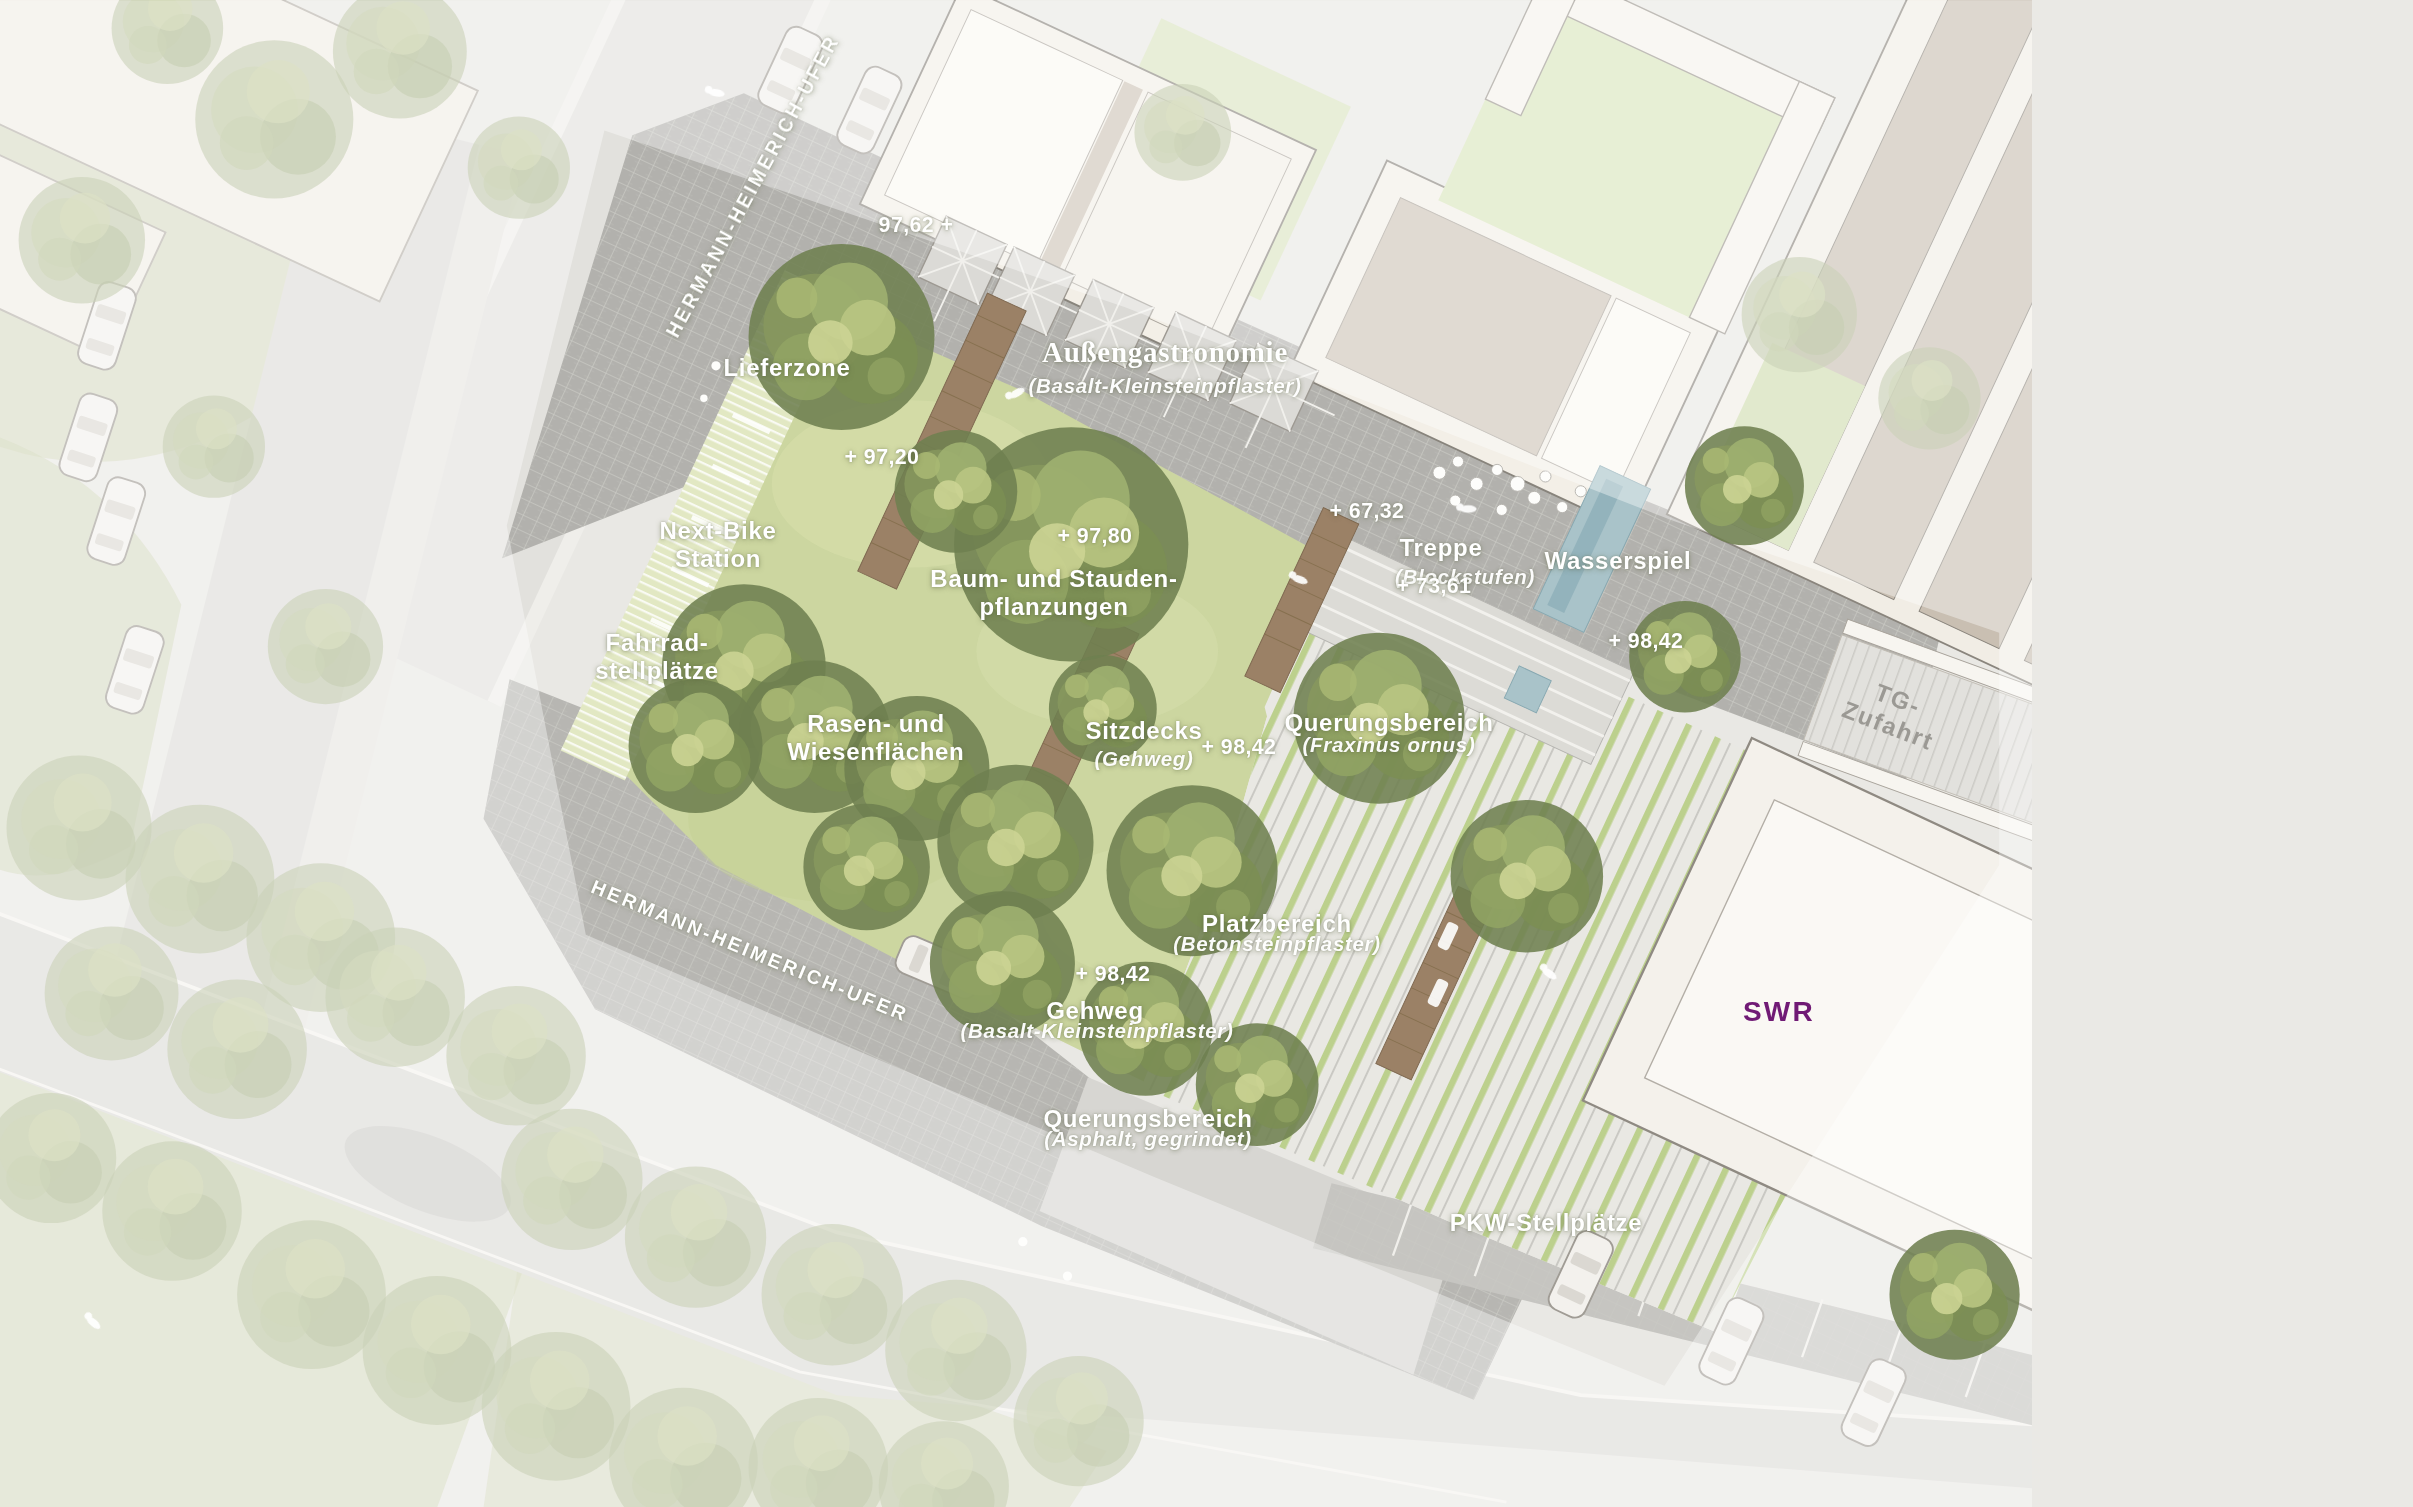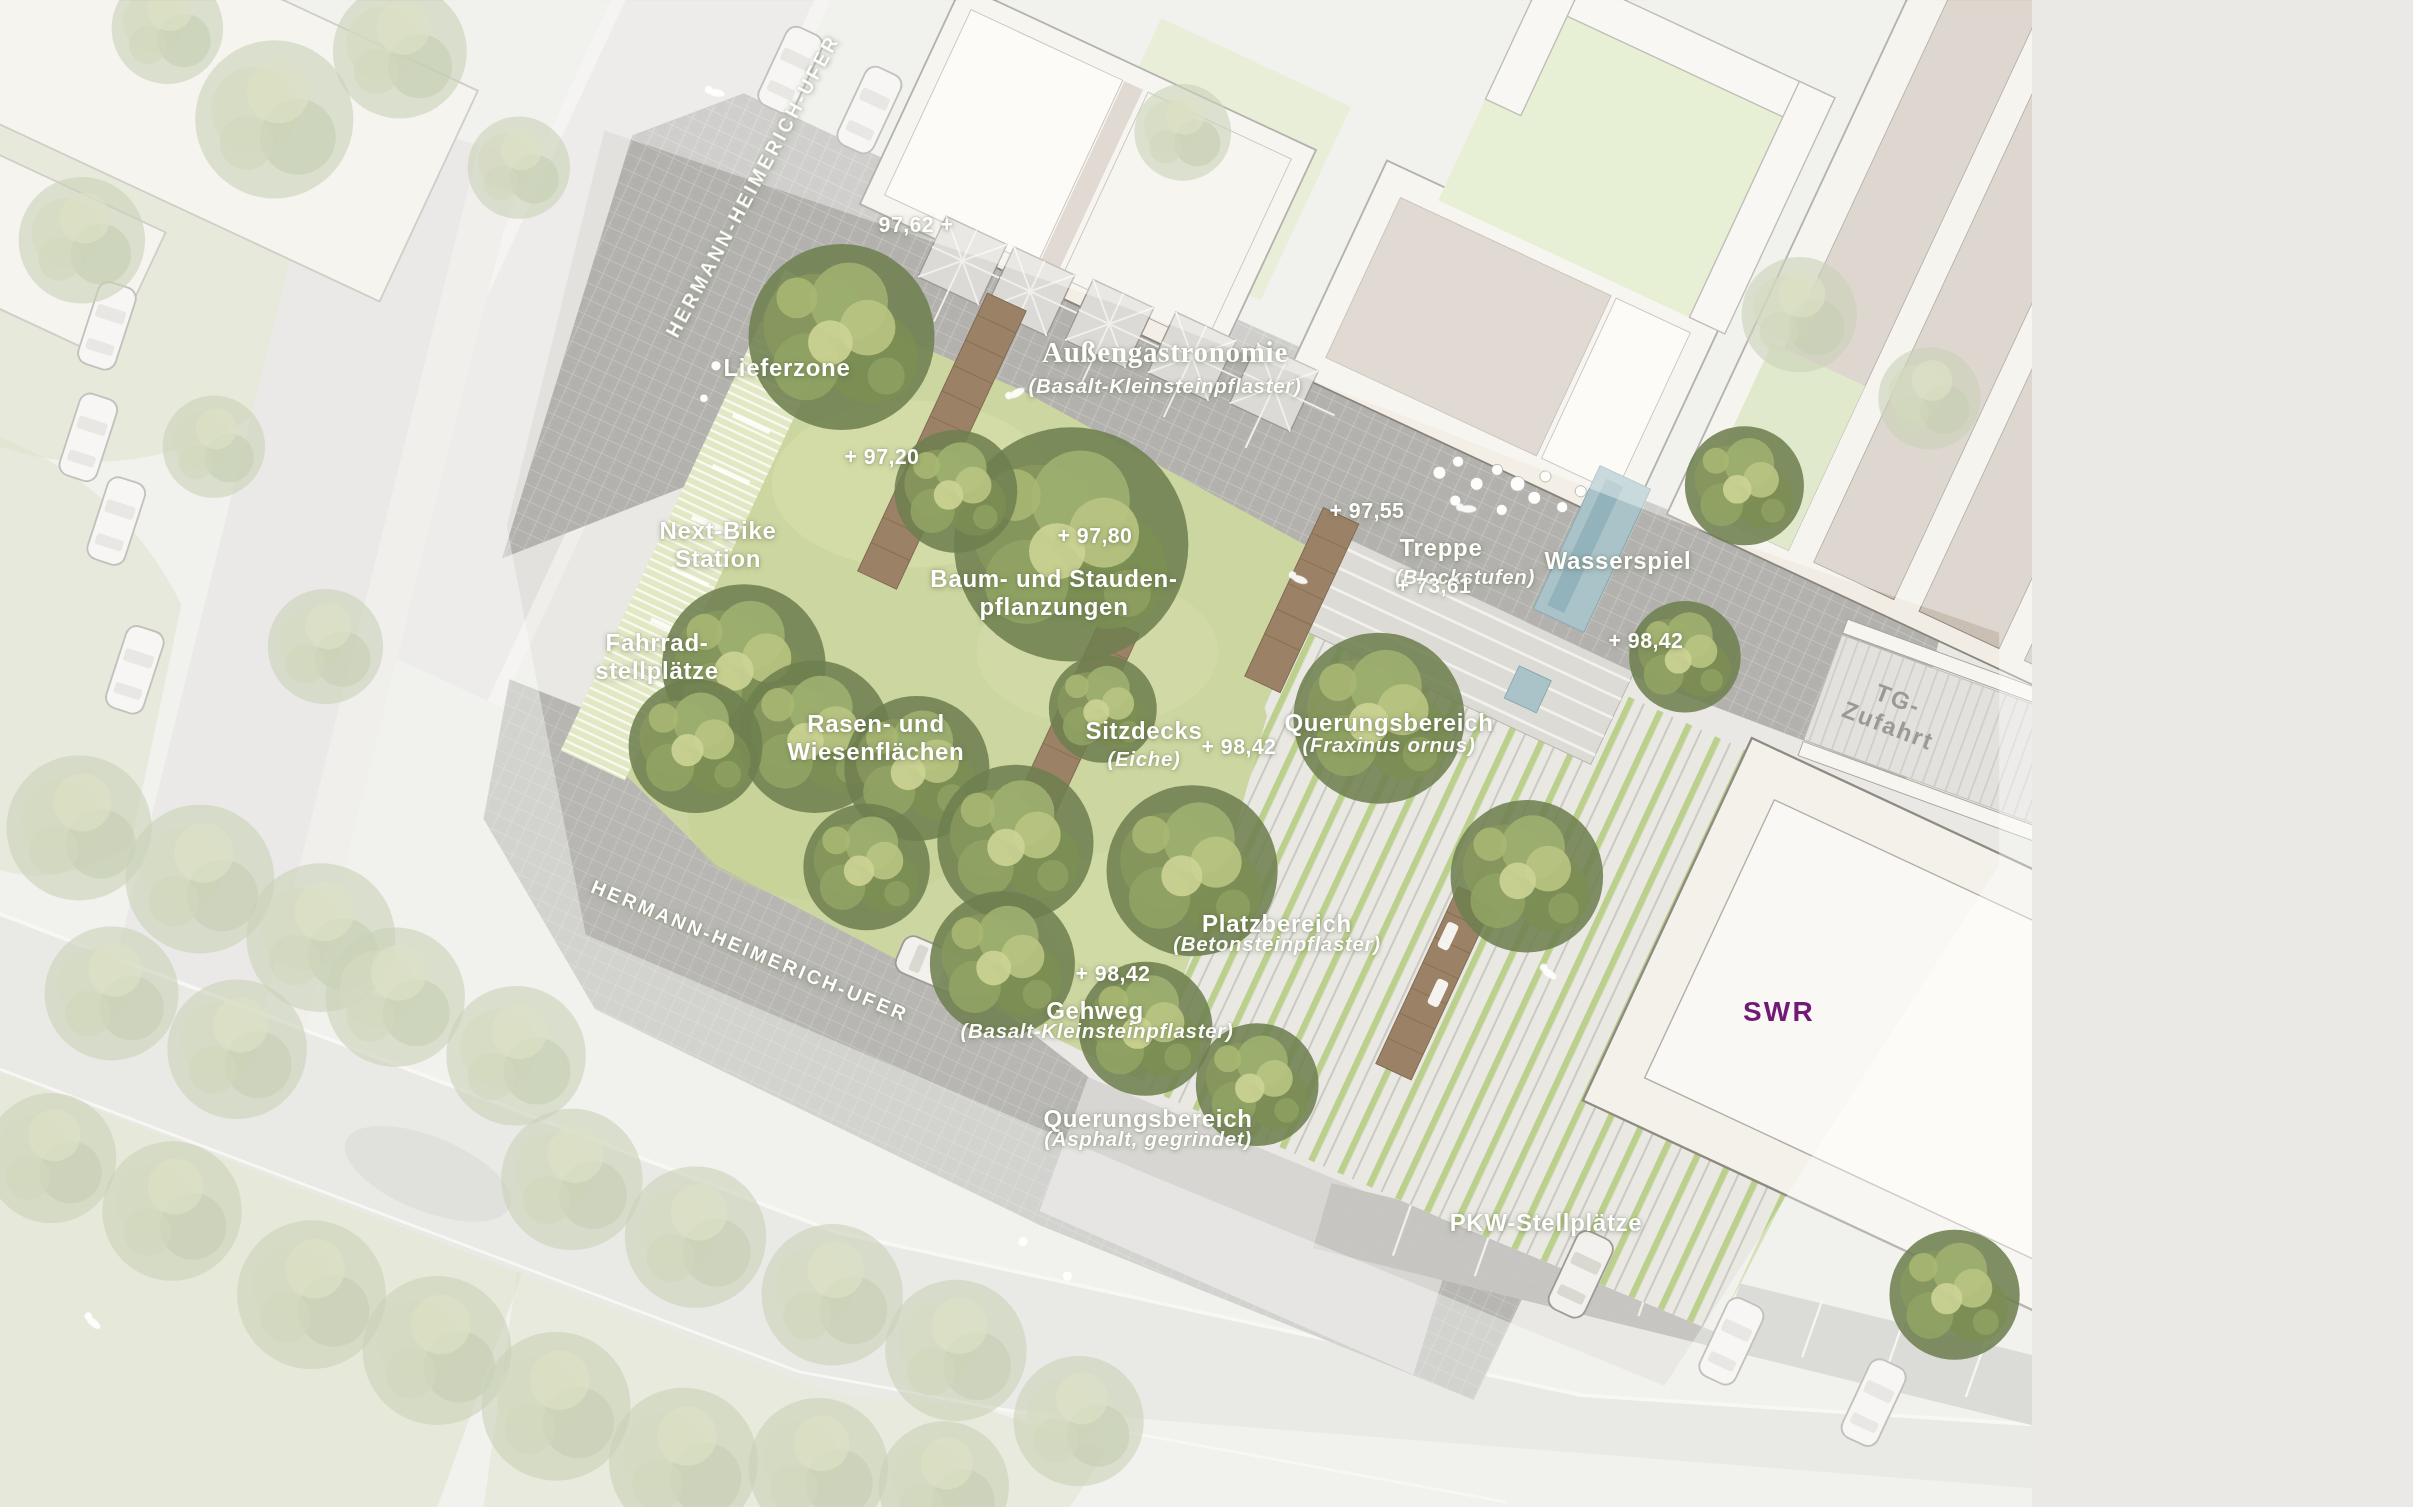--- a/index.html
+++ b/index.html
@@ -370,22 +370,22 @@
   <div class="lbl" style="left:718px;top:545px">Next-Bike
 Station</div>
   <div class="lbl elev" style="left:1095px;top:537px">+ 97,80</div>
   <div class="lbl" style="left:1054px;top:593px">Baum- und Stauden-
 pflanzungen</div>
   <div class="lbl" style="left:657px;top:657px">Fahrrad-
 stellplätze</div>
   <div class="lbl" style="left:876px;top:738px">Rasen- und
 Wiesenflächen</div>
   <div class="lbl" style="left:1144px;top:731px">Sitzdecks</div>
-  <div class="lbl sub" style="left:1144px;top:759px">(Eiche)</div>
-  <div class="lbl elev" style="left:1367px;top:512px">+ 97,55</div>
+  <div class="lbl sub" style="left:1144px;top:759px">(Gehweg)</div>
+  <div class="lbl elev" style="left:1367px;top:512px">+ 67,32</div>
   <div class="lbl" style="left:1441px;top:548px">Treppe</div>
   <div class="lbl sub" style="left:1465px;top:577px">(Blockstufen)</div>
   <div class="lbl elev" style="left:1434px;top:587px">+ 73,61</div>
   <div class="lbl" style="left:1618px;top:561px">Wasserspiel</div>
   <div class="lbl elev" style="left:1646px;top:642px">+ 98,42</div>
   <div class="lbl" style="left:1389px;top:723px">Querungsbereich</div>
   <div class="lbl sub" style="left:1389px;top:745px">(Fraxinus ornus)</div>
   <div class="lbl elev" style="left:1239px;top:748px">+ 98,42</div>
   <div class="lbl" style="left:1277px;top:924px">Platzbereich</div>
   <div class="lbl sub" style="left:1277px;top:944px">(Betonsteinpflaster)</div>

